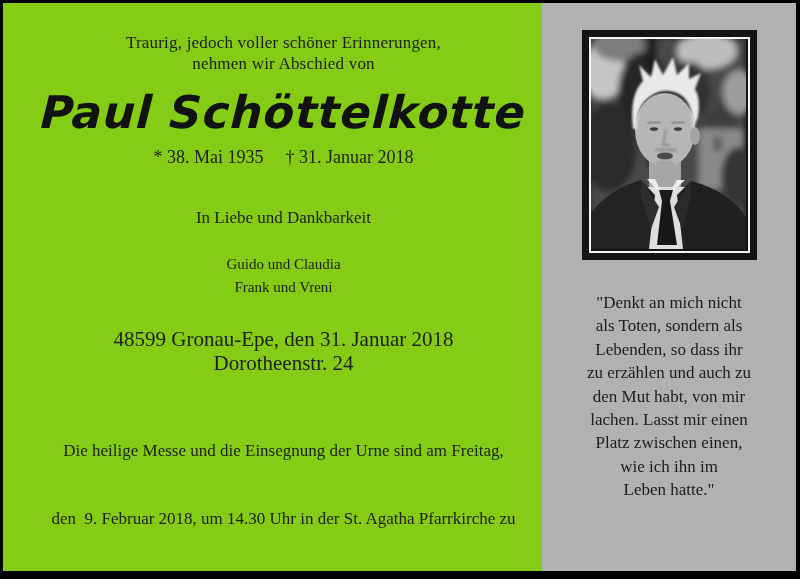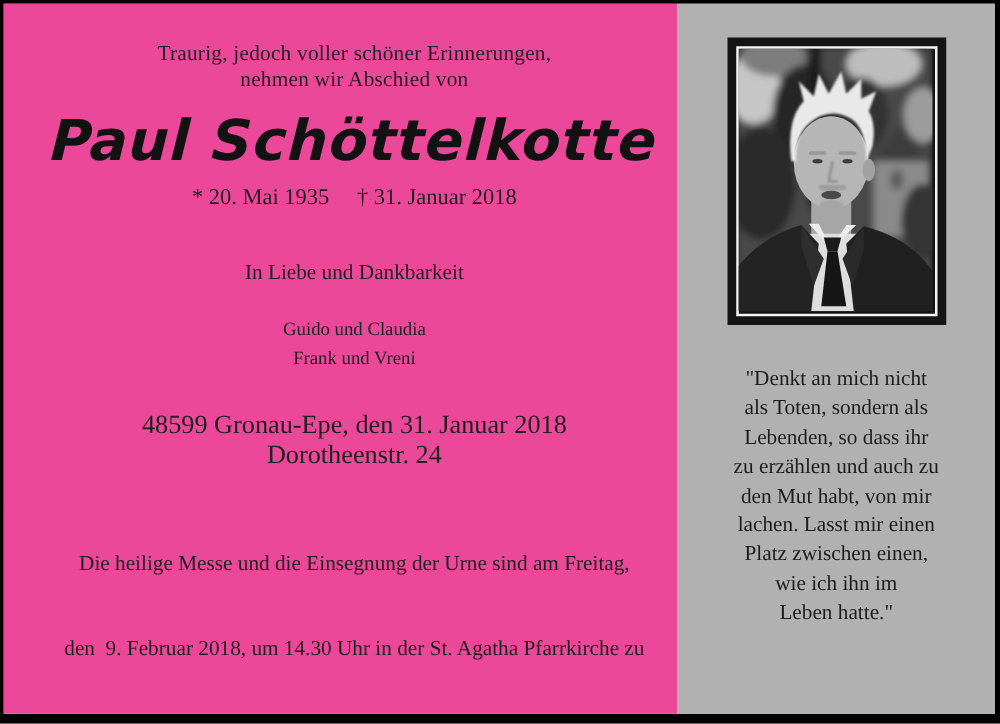--- a/index.html
+++ b/index.html
@@ -13,21 +13,21 @@
     border-right-width: 4px;
     border-bottom-width: 8px;
     display: flex;
     font-family: "Liberation Serif", serif;
     color: #1f1f1f;
   }
 
   
   .left-col {
     flex: 1 1 auto;
-    background: #ec4899;
+    background: #84cc16;
     text-align: center;
     padding: 29px 6px 0 28px;
   }
   .intro-line {
     font-size: 17px;
     line-height: 21px;
     letter-spacing: 0.2px;
   }
   .deceased-name {
     margin-top: 11px;
@@ -87,21 +87,21 @@
   <div class="left-col">
 
     <div>
       <div class="intro-line">Traurig, jedoch voller schöner Erinnerungen,</div>
       <div class="intro-line">nehmen wir Abschied von</div>
     </div>
 
     <div class="deceased-name">Paul Schöttelkotte</div>
 
     <div class="dates-line">
-      <span>* 20. Mai 1935</span><span class="date-sep"></span><span>† 31. Januar 2018</span>
+      <span>* 38. Mai 1935</span><span class="date-sep"></span><span>† 31. Januar 2018</span>
     </div>
 
     <div class="dedication-line">In Liebe und Dankbarkeit</div>
 
     <div class="mourners-block">
       <div>Guido und Claudia</div>
       <div>Frank und Vreni</div>
     </div>
 
     <div class="place-block">

